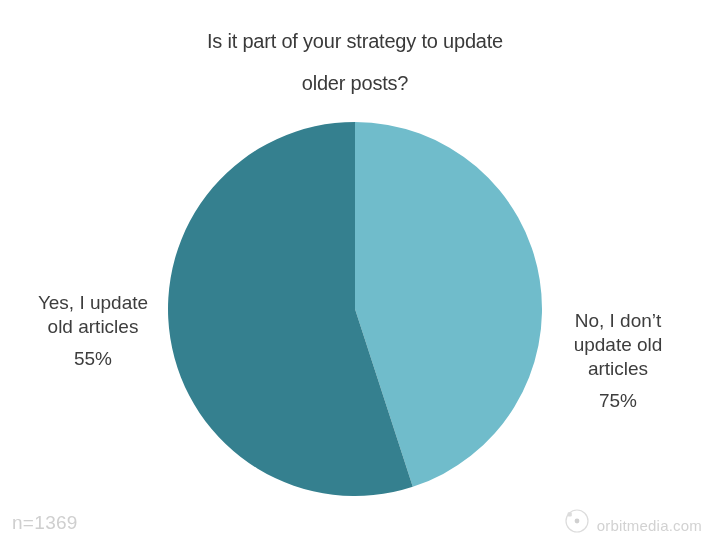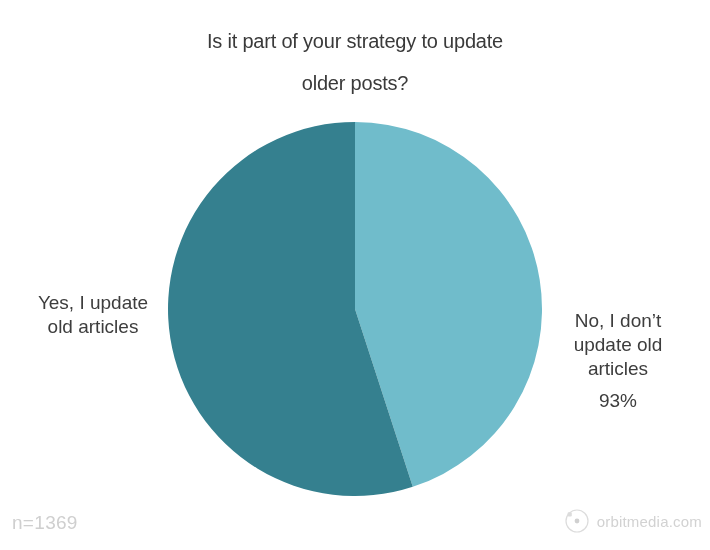--- a/index.html
+++ b/index.html
@@ -72,21 +72,21 @@
     top: 512px;
     font-size: 19px;
     color: #cfcfcf;
     letter-spacing: 0.3px;
   }
   .brand {
     position: absolute;
     right: 8px;
     top: 508px;
     display: flex;
-    align-items: center;
+    align-items: flex-end;
     gap: 7px;
   }
   .brand-text {
     font-size: 15px;
     color: #d2d2d2;
     letter-spacing: 0.2px;
   }
   .brand-mark {
     display: block;
     width: 26px;
@@ -104,27 +104,28 @@
   <div class="pie-wrap">
     <svg width="710" height="550" viewBox="0 0 710 550">
       <path id="slice-0" d="M 355 309 L 355.00 122.00 A 187 187 0 0 1 412.79 486.85 Z" fill="#70bccb"></path>
       <path id="slice-1" d="M 355 309 L 412.79 486.85 A 187 187 0 1 1 355.00 122.00 Z" fill="#35808f"></path>
     </svg>
   </div>
 
   <div class="slice-label label-left">
     <span style="white-space:pre-line;">Yes, I update
 old articles</span>
+    <span class="pct">55%</span>
   </div>
 
   <div class="slice-label label-right">
     <span style="white-space:pre-line;">No, I don’t
 update old
 articles</span>
-    <span class="pct">93%</span>
+    <span class="pct">75%</span>
   </div>
 
   <div class="footer-n">n=1369</div>
 
   <div class="brand">
     <span class="brand-mark">
       <svg width="26" height="26" viewBox="0 0 26 26">
         <circle cx="13" cy="13" r="11" fill="none" stroke="#dcdcdc" stroke-width="1.2"></circle>
         <circle cx="13" cy="13" r="2.4" fill="#d0d0d0"></circle>
         <rect x="3.6" y="4.3" width="4.2" height="4.2" rx="1.2" fill="#dcdcdc"></rect>

